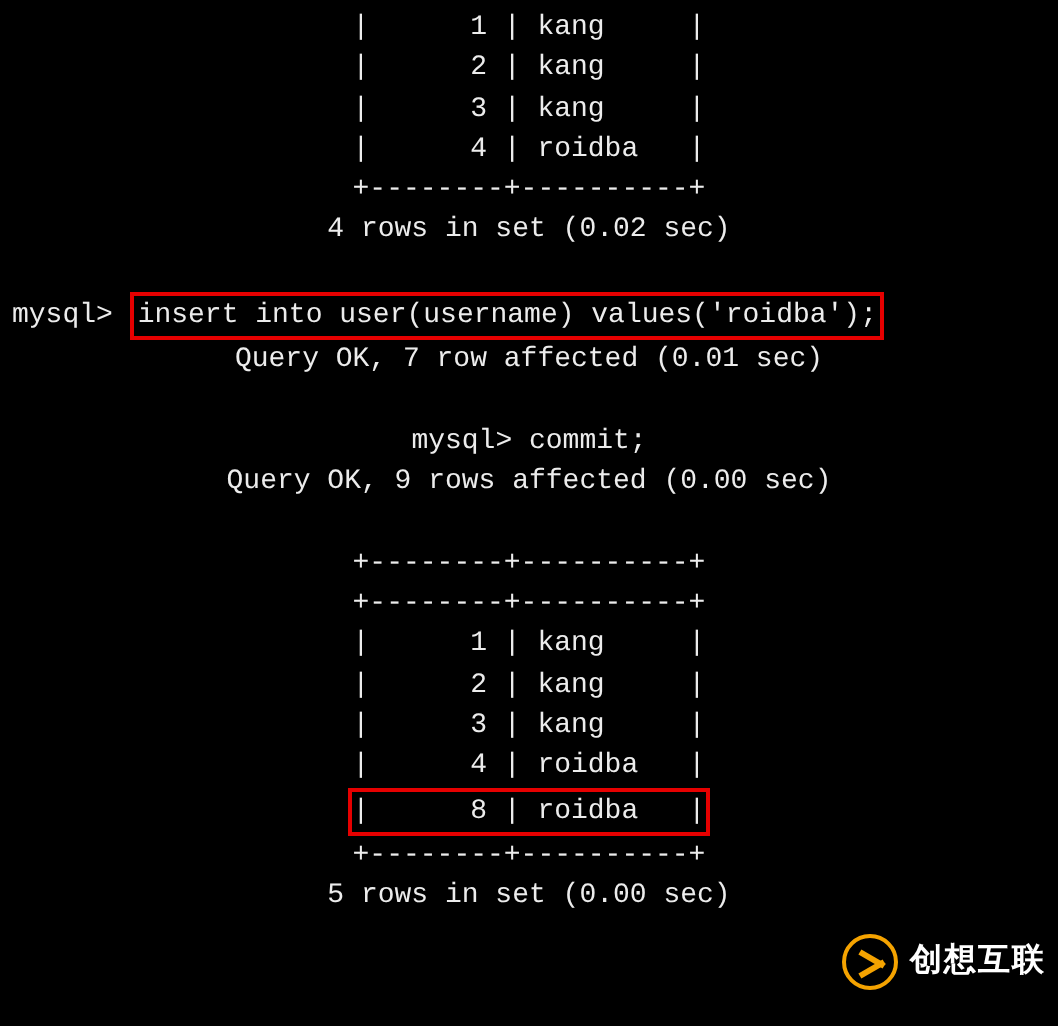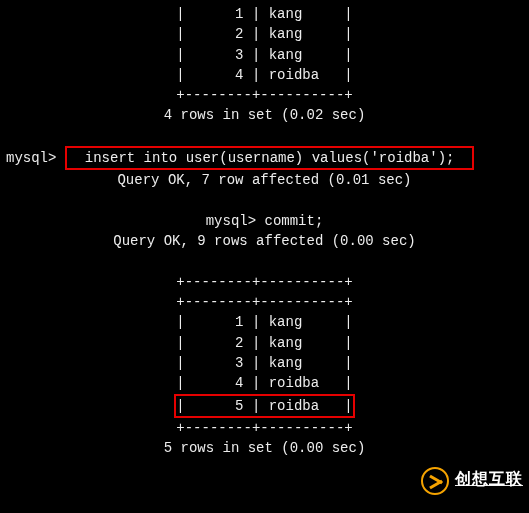--- a/index.html
+++ b/index.html
@@ -22,36 +22,35 @@
     .line {
       white-space: pre;
       text-align: center;
     }
     .prompt-row {
       display: flex;
       align-items: center;
     }
     .highlight-box {
       border: 2.5px solid #e60000;
-      padding: 0 18px;
+      padding: 0 2px;
       display: inline-block;
     }
     .highlight-row-box {
       border: 2.5px solid #e60000;
       display: inline-block;
       white-space: pre;
     }
     .watermark {
       position: absolute;
       right: 6px;
       bottom: 18px;
       display: flex;
-      align-items: flex-start;
+      align-items: center;
       gap: 6px;
-      text-decoration: underline;
     }
     .watermark .logo {
       width: 28px;
       height: 28px;
       border: 2.5px solid #f5a300;
       border-radius: 50%;
       position: relative;
     }
     .watermark .logo::before,
     .watermark .logo::after {
@@ -99,21 +98,21 @@
   <div class="line"><span>mysql&gt; </span><span>commit;</span></div>
   <div class="line">Query OK, 9 rows affected (0.00 sec)</div>
   <div class="line">&nbsp;</div>
 
   <div class="line">+--------+----------+</div>
   <div class="line">+--------+----------+</div>
   <div class="line">|      1 | kang     |</div>
   <div class="line">|      2 | kang     |</div>
   <div class="line">|      3 | kang     |</div>
   <div class="line">|      4 | roidba   |</div>
-  <div class="line"><span class="highlight-row-box">|      5 | roidba   |</span></div>
+  <div class="line"><span class="highlight-row-box">|      8 | roidba   |</span></div>
   <div class="line">+--------+----------+</div>
   <div class="line">5 rows in set (0.00 sec)</div>
   <div class="line">&nbsp;</div>
 
 </div>
 
 <div class="watermark">
   <div class="logo"></div>
   <div class="text">创想互联</div>
 </div>

